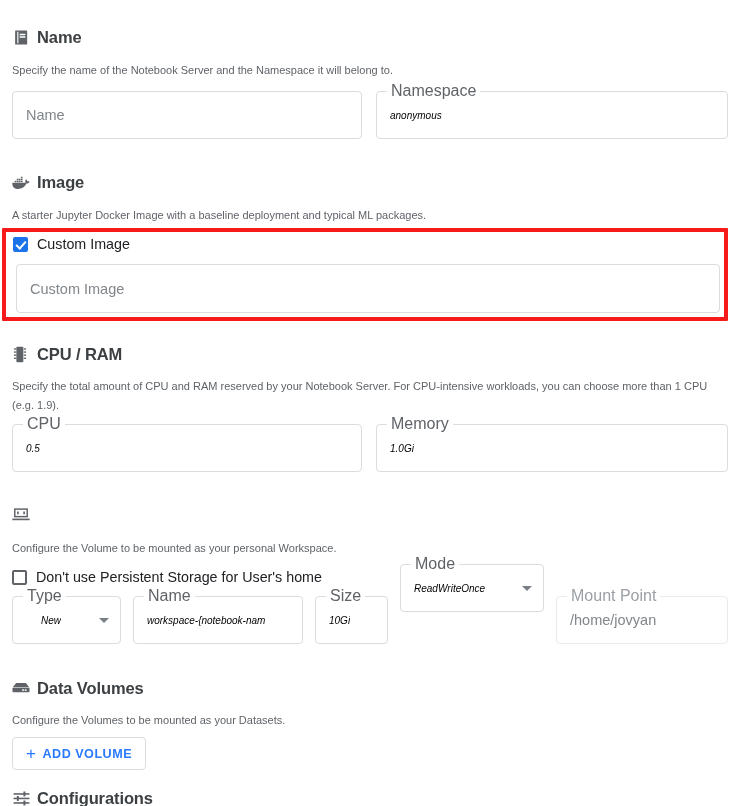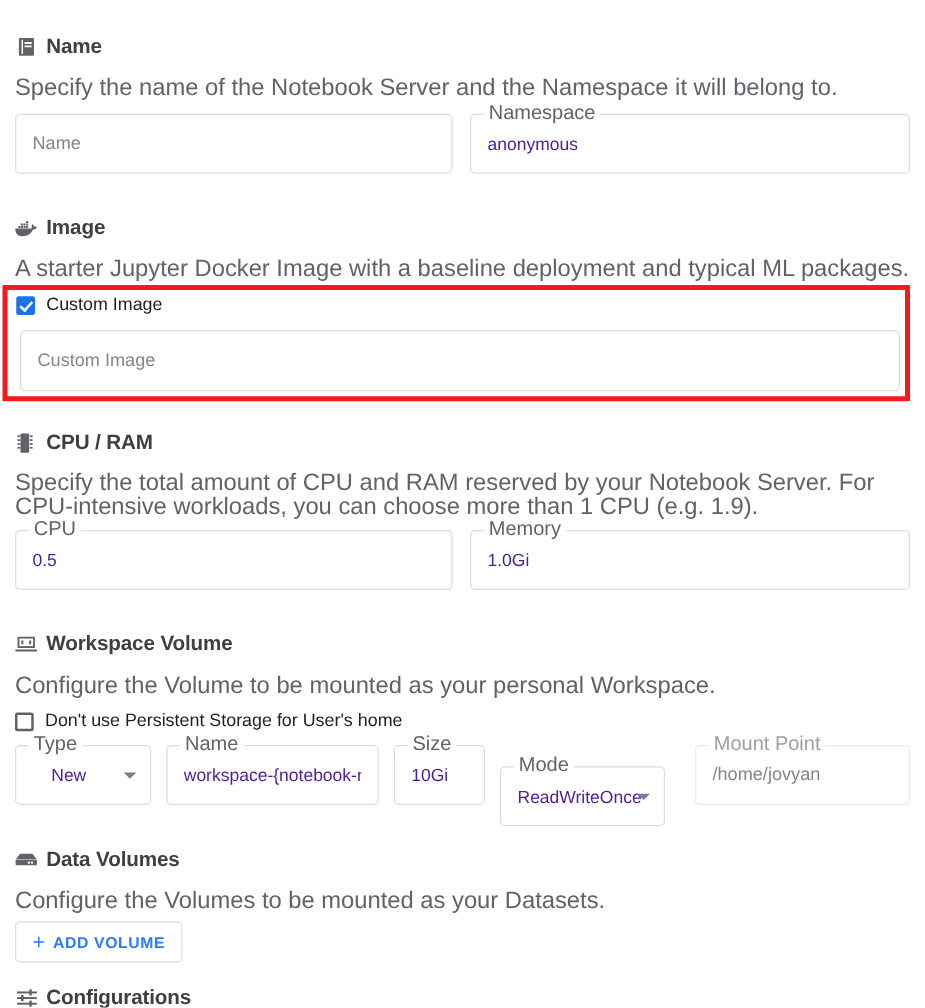--- a/index.html
+++ b/index.html
@@ -39,21 +39,21 @@
   .section-head .ico svg { display: block; }
   .section-title {
     font-size: 16.5px;
     font-weight: bold;
     color: #3c4043;
     letter-spacing: -0.1px;
     line-height: 20px;
   }
 
   .section-desc {
-    font-size: 19px;
+    font-size: 11px;
     color: #5f6368;
     line-height: 19px;
   }
 
   
   .field {
     position: relative;
     height: 48px;
     border: 1px solid #dadce0;
     border-radius: 4px;
@@ -68,24 +68,25 @@
     top: -7px;
     left: 10px;
     padding: 0 4px;
     background: #fff;
     font-size: 16px;
     color: #5f6368;
     line-height: 12px;
     white-space: nowrap;
   }
   .field .fvalue {
-    font-size: 14px;
-    color: #4c1d95;
+    font-size: 10px;
+    color: #000000;
     white-space: nowrap;
     overflow: hidden;
+    font-style: italic;
   }
   .field .fplaceholder {
     font-size: 14.5px;
     color: #80868b;
     white-space: nowrap;
     overflow: hidden;
   }
   .field.disabled {
     border-color: #e8eaed;
   }
@@ -245,21 +246,20 @@
   <div style="position:absolute;left:12px;top:505px;">
     <div class="section-head">
       <span class="ico">
         <svg width="18" height="15" viewBox="0 0 22 18" fill="#5f6368">
           <path d="M2.5 1.5h17v11h-17z"></path>
           <rect x="4.3" y="3.3" width="13.4" height="7.4" fill="#fff"></rect>
           <path d="M6.2 5.2h2v3.6h-2zM13.8 5.2h2v3.6h-2z" fill="#5f6368"></path>
           <path d="M0.4 14h21.2v2H0.4z"></path>
         </svg>
       </span>
-      <span class="section-title">Workspace Volume</span>
     </div>
   </div>
 
   <div class="section-desc" style="position:absolute;left:12px;top:539px;width:716px;">Configure the Volume to be mounted as your personal Workspace.</div>
 
   <div class="cbrow" style="position:absolute;left:12px;top:569px;text-align:right;">
     <span class="cbox unchecked"></span>
     <span class="cblabel">Don't use Persistent Storage for User's home</span>
   </div>
 
@@ -272,21 +272,21 @@
   <div class="field" style="position:absolute;left:133px;top:596px;width:170px;">
     <span class="flabel">Name</span>
     <span class="fvalue">workspace-{notebook-nam</span>
   </div>
 
   <div class="field" style="position:absolute;left:315px;top:596px;width:73px;">
     <span class="flabel">Size</span>
     <span class="fvalue">10Gi</span>
   </div>
 
-  <div class="field" style="position:absolute;left:400px;top:613px;width:132px;">
+  <div class="field" style="position:absolute;left:400px;top:564px;width:144px;">
     <span class="flabel">Mode</span>
     <span class="fvalue">ReadWriteOnce</span>
     <span class="caret"></span>
   </div>
 
   <div class="field disabled" style="position:absolute;left:556px;top:596px;width:172px;">
     <span class="flabel">Mount Point</span>
     <span class="fplaceholder">/home/jovyan</span>
   </div>
 

